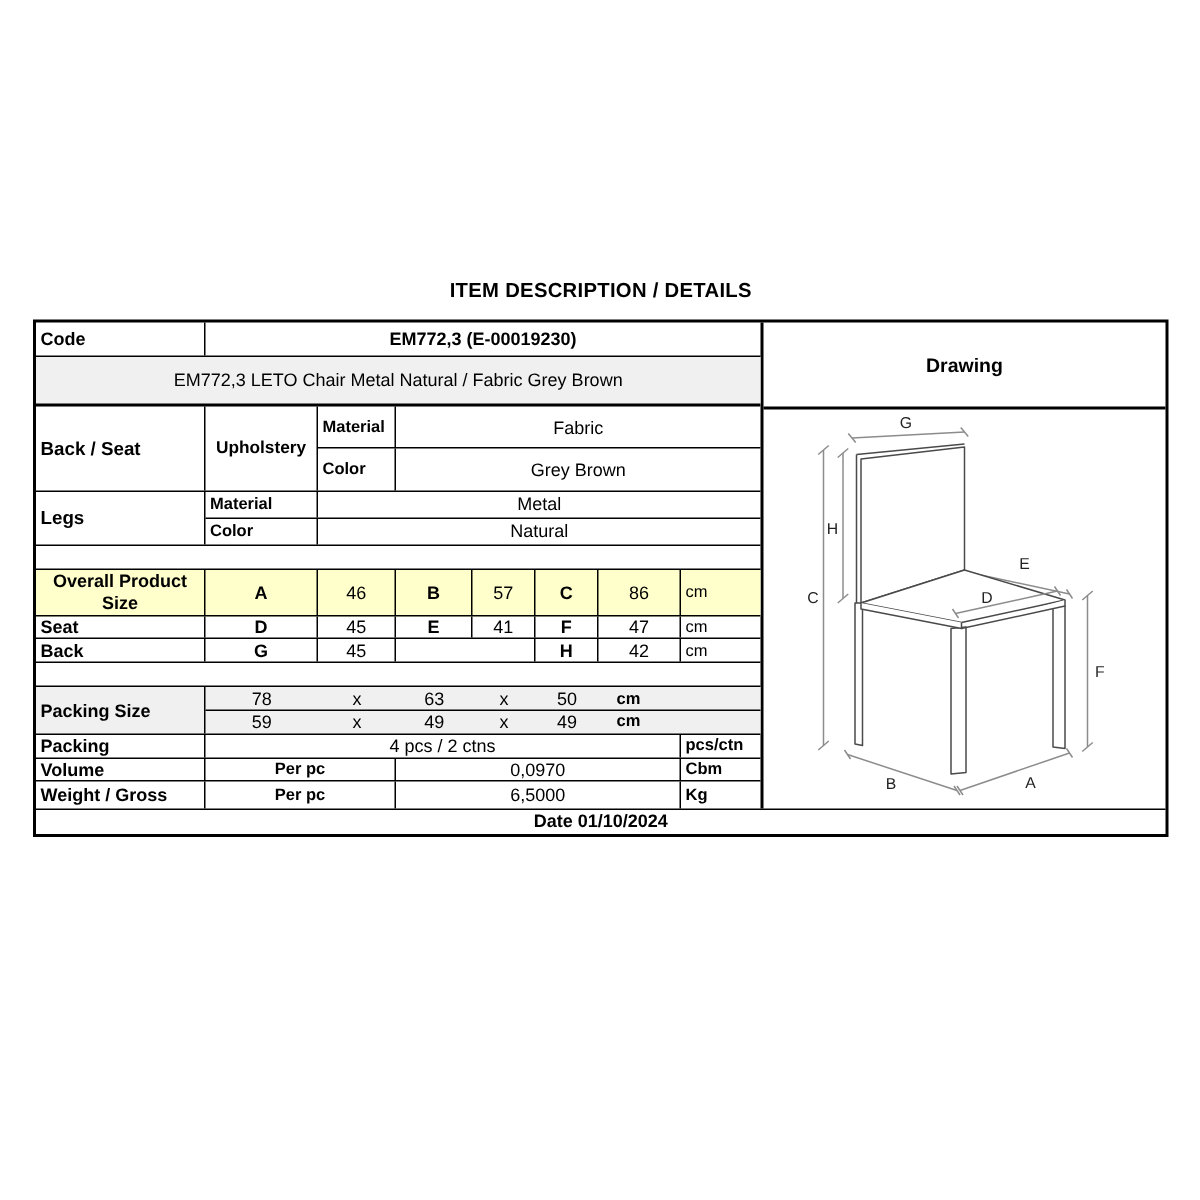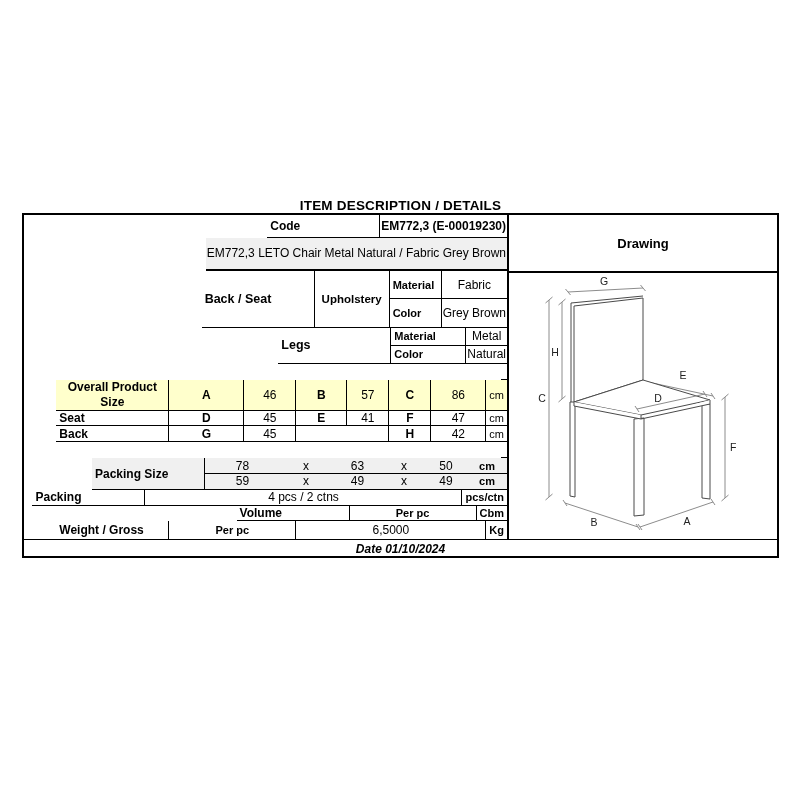--- a/index.html
+++ b/index.html
@@ -3,28 +3,28 @@
 <meta charset="utf-8">
 <style>
   :root{
     --highlight:#FFFFCC;
     --shade:#F0F0F0;
     --border:#000000;
   }
   html,body{margin:0;padding:0;background:#ffffff;}
   .sheet{position:relative;width:800px;height:800px;background:#ffffff;
          font-family:"Liberation Sans",sans-serif;color:#000;overflow:hidden;}
-  .doc-title{position:absolute;left:22px;top:198px;width:757px;text-align:center;
+  .doc-title{position:absolute;left:22px;top:186px;width:757px;text-align:center;
              font-weight:bold;font-size:13.5px;letter-spacing:.2px;}
   .spec{position:absolute;left:22px;top:213px;width:757px;height:345px;
         border:2px solid var(--border);box-sizing:border-box;display:flex;
         flex-direction:column;font-size:12px;}
   .main{display:flex;height:324px;}
   .left{width:485px;border-right:2px solid var(--border);box-sizing:border-box;
-        display:flex;flex-direction:column;align-items:flex-end;}
+        display:flex;flex-direction:column;}
   .right{flex:1;display:flex;flex-direction:column;min-width:0;}
   .row{display:flex;border-bottom:1px solid var(--border);box-sizing:border-box;align-items:stretch;}
   .row.noline{border-bottom:none;}
   .cell{box-sizing:border-box;border-right:1px solid var(--border);display:flex;
         align-items:center;overflow:hidden;padding:0 3px;white-space:nowrap;}
   .cell.ctr{justify-content:center;padding:0 1px;text-align:center;}
   .cell.endc{border-right:none;flex:1;}
   .b{font-weight:bold;}
   .sm{font-size:11px;}
   .c-label{width:113px;}
@@ -42,22 +42,22 @@
   .grow{display:flex;border-bottom:1px solid var(--border);box-sizing:border-box;align-items:stretch;}
   .grow:last-child{border-bottom:none;}
   .uph{width:75px;box-sizing:border-box;border-right:1px solid var(--border);
        display:flex;align-items:center;justify-content:center;font-weight:bold;font-size:11.5px;}
   .subcol{flex:1;display:flex;flex-direction:column;min-width:0;}
   .spanrow{display:flex;flex:1;align-items:center;}
   .spn{box-sizing:border-box;display:flex;align-items:center;justify-content:center;}
   .draw-head{height:59px;box-sizing:border-box;border-bottom:2px solid var(--border);
              display:flex;align-items:center;justify-content:center;font-weight:bold;font-size:13px;text-align:center;}
   .draw-body{flex:1;position:relative;}
-  .date-row{flex:1;border-top:1px solid var(--border);display:flex;align-items:flex-end;
-            justify-content:center;font-weight:bold;font-size:12px;font-style:italic;}
+  .date-row{flex:1;border-top:1px solid var(--border);display:flex;align-items:flex-start;
+            justify-content:center;font-weight:bold;font-size:12px;}
   svg text{font-family:"Liberation Sans",sans-serif;font-size:10.5px;fill:#222;}
 </style>
 </head>
 <body>
 
 <div class="sheet">
 
   <div class="doc-title">ITEM DESCRIPTION / DETAILS</div>
 
   <div class="spec">
@@ -177,20 +177,21 @@
 
         <div class="row" style="height:17px">
           <div class="cell c-label b">Packing</div>
           <div class="cell w-pack ctr">4 pcs / 2 ctns</div>
           <div class="cell endc b sm">pcs/ctn</div>
         </div>
 
         <div class="row" style="height:16px">
           <div class="cell c-label b">Volume</div>
           <div class="cell w-basis ctr b sm">Per pc</div>
+          <div class="cell w-val ctr">0,0970</div>
           <div class="cell endc b sm">Cbm</div>
         </div>
 
         <div class="row noline" style="height:19px">
           <div class="cell c-label b">Weight / Gross</div>
           <div class="cell w-basis ctr b sm">Per pc</div>
           <div class="cell w-val ctr">6,5000</div>
           <div class="cell endc b sm">Kg</div>
         </div>
 

